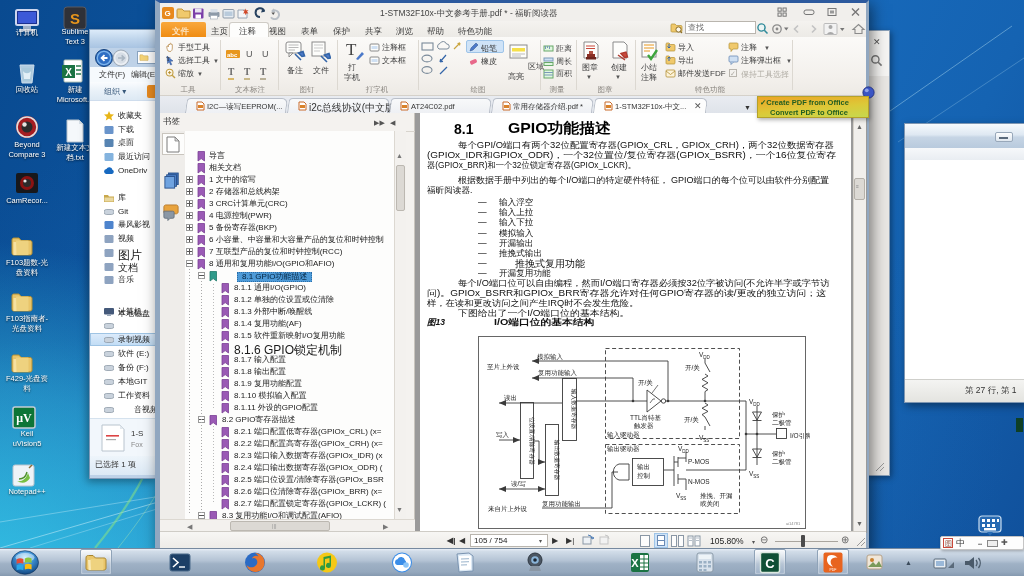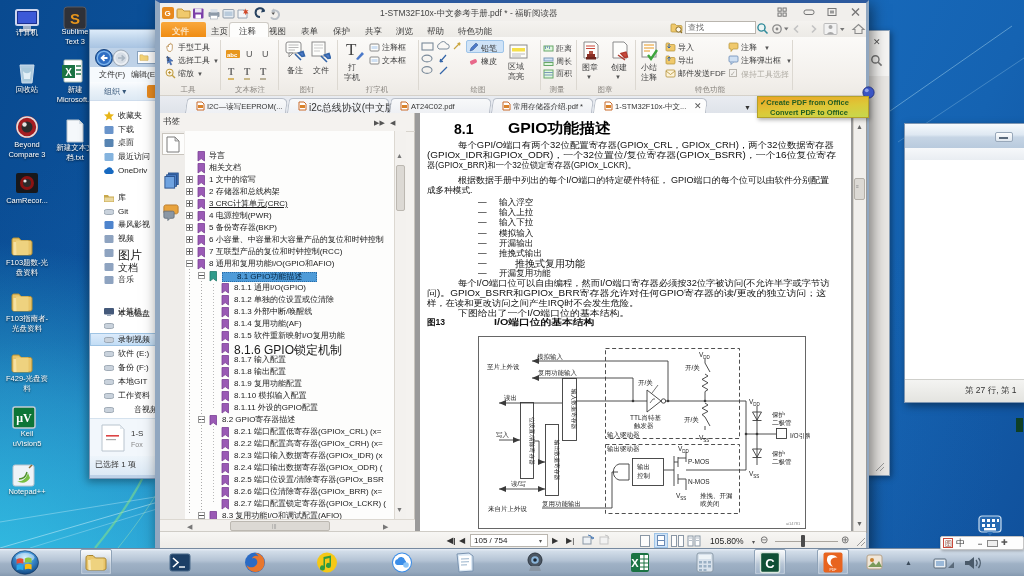--- a/index.html
+++ b/index.html
@@ -411,21 +411,21 @@
     </svg>
     <div class="t" style="left:481px;top:58px;font-size:8px;color:#3e3e3e">橡皮</div>
     <svg style="left:509px;top:44px;" width="20" height="17" viewBox="0 0 20 17">
  <rect x="1" y="1" width="17" height="13" fill="#fdfdfb" stroke="#8a8a8a"></rect>
       <rect x="3" y="4" width="13" height="3.5" fill="#f6e049"></rect>
       <g stroke="#bbb">
         <line x1="3" y1="10" x2="16" y2="10"></line>
         <line x1="3" y1="12" x2="12" y2="12"></line>
       </g>
 </svg>
-    <div class="t" style="left:508px;top:63px;font-size:8px;color:#3e3e3e">区域</div>
+    <div class="t" style="left:528px;top:63px;font-size:8px;color:#3e3e3e">区域</div>
     <div class="t" style="left:508px;top:73px;font-size:8px;color:#3e3e3e">高亮</div>
     <svg style="left:543px;top:43px;" width="11" height="11" viewBox="0 0 11 11">
       <g stroke="#7a9ab8" stroke-width="1">
         <rect x="1" y="3" width="9" height="5" fill="#dff6df" stroke="#69a869"></rect>
         <line x1="2.5" y1="3" x2="2.5" y2="6"></line>
         <line x1="4.5" y1="3" x2="4.5" y2="5"></line>
         <line x1="6.5" y1="3" x2="6.5" y2="6"></line>
       </g>
     </svg>
     <div class="t" style="left:556px;top:45px;font-size:8px;color:#3e3e3e">距离</div>
@@ -594,21 +594,21 @@
         <svg style="left:197px;top:187px;" width="9" height="11" viewBox="0 0 9 11">
           <path d="M1 .5 L7.5 .5 L7.5 10 L4.2 7.6 L1 10 Z" fill="#9a5ab5" stroke="#7a3f95" stroke-width=".8"></path>
         </svg>
         <div class="t" style="left:209px;top:188px;font-size:8px;color:#1a1a1a;">2 存储器和总线构架</div>
         <div style="left:186px;top:200px;width:7px;height:7px;background:#fff;border:1px solid #9a9a9a"></div>
         <div style="left:187px;top:203px;width:5px;height:1px;background:#555"></div>
         <div style="left:189px;top:201px;width:1px;height:5px;background:#555"></div>
         <svg style="left:197px;top:199px;" width="9" height="11" viewBox="0 0 9 11">
           <path d="M1 .5 L7.5 .5 L7.5 10 L4.2 7.6 L1 10 Z" fill="#9a5ab5" stroke="#7a3f95" stroke-width=".8"></path>
         </svg>
-        <div class="t" style="left:209px;top:200px;font-size:8px;color:#1a1a1a;text-decoration:underline;">3 CRC计算单元(CRC)</div>
+        <div class="t" style="left:209px;top:200px;font-size:8px;color:#1a1a1a;">3 CRC计算单元(CRC)</div>
         <div style="left:186px;top:212px;width:7px;height:7px;background:#fff;border:1px solid #9a9a9a"></div>
         <div style="left:187px;top:215px;width:5px;height:1px;background:#555"></div>
         <div style="left:189px;top:213px;width:1px;height:5px;background:#555"></div>
         <svg style="left:197px;top:211px;" width="9" height="11" viewBox="0 0 9 11">
           <path d="M1 .5 L7.5 .5 L7.5 10 L4.2 7.6 L1 10 Z" fill="#9a5ab5" stroke="#7a3f95" stroke-width=".8"></path>
         </svg>
         <div class="t" style="left:209px;top:212px;font-size:8px;color:#1a1a1a;">4 电源控制(PWR)</div>
         <div style="left:186px;top:224px;width:7px;height:7px;background:#fff;border:1px solid #9a9a9a"></div>
         <div style="left:187px;top:227px;width:5px;height:1px;background:#555"></div>
         <div style="left:189px;top:225px;width:1px;height:5px;background:#555"></div>
@@ -634,21 +634,21 @@
         <div style="left:187px;top:263px;width:5px;height:1px;background:#555"></div>
         <svg style="left:197px;top:259px;" width="9" height="11" viewBox="0 0 9 11">
           <path d="M1 .5 L7.5 .5 L7.5 10 L4.2 7.6 L1 10 Z" fill="#9a5ab5" stroke="#7a3f95" stroke-width=".8"></path>
         </svg>
         <div class="t" style="left:209px;top:260px;font-size:8px;color:#1a1a1a;">8 通用和复用功能I/O(GPIO和AFIO)</div>
         <div style="left:198px;top:272px;width:7px;height:7px;background:#fff;border:1px solid #9a9a9a"></div>
         <div style="left:199px;top:275px;width:5px;height:1px;background:#555"></div>
         <svg style="left:209px;top:271px;" width="9" height="11" viewBox="0 0 9 11">
           <path d="M1 .5 L7.5 .5 L7.5 10 L4.2 7.6 L1 10 Z" fill="#2f9a8a" stroke="#1f7a6a" stroke-width=".8"></path>
         </svg>
-        <div class="t" style="left:222px;top:272px;font-size:8px;color:#1a1a1a;background:#4e9bd8;color:#03233f;padding:0 14px;border:1px dotted #2a6da8;">8.1 GPIO功能描述</div>
+        <div class="t" style="left:237px;top:272px;font-size:8px;color:#1a1a1a;background:#4e9bd8;color:#03233f;padding:0 4px;border:1px dotted #2a6da8;">8.1 GPIO功能描述</div>
         <svg style="left:221px;top:283px;" width="9" height="11" viewBox="0 0 9 11">
           <path d="M1 .5 L7.5 .5 L7.5 10 L4.2 7.6 L1 10 Z" fill="#9a5ab5" stroke="#7a3f95" stroke-width=".8"></path>
         </svg>
         <div class="t" style="left:234px;top:284px;font-size:8px;color:#1a1a1a;">8.1.1 通用I/O(GPIO)</div>
         <svg style="left:221px;top:295px;" width="9" height="11" viewBox="0 0 9 11">
           <path d="M1 .5 L7.5 .5 L7.5 10 L4.2 7.6 L1 10 Z" fill="#9a5ab5" stroke="#7a3f95" stroke-width=".8"></path>
         </svg>
         <div class="t" style="left:234px;top:296px;font-size:8px;color:#1a1a1a;">8.1.2 单独的位设置或位清除</div>
         <svg style="left:221px;top:307px;" width="9" height="11" viewBox="0 0 9 11">
           <path d="M1 .5 L7.5 .5 L7.5 10 L4.2 7.6 L1 10 Z" fill="#9a5ab5" stroke="#7a3f95" stroke-width=".8"></path>
@@ -747,42 +747,42 @@
     <div class="t" style="left:856px;top:123px;font-size:7px;color:#666">▲</div>
     <div style="left:854px;top:178px;width:11px;height:22px;background:#dcd9d4;border:1px solid #b5b1aa;border-radius:2px"></div>
     <div class="t" style="left:856px;top:184px;font-size:5px;color:#888">≡</div>
     <div class="t" style="left:856px;top:520px;font-size:7px;color:#666">▼</div>
     <div class="t" style="left:454px;top:122px;font-size:14px;font-weight:bold;color:#000">8.1</div>
     <div class="t" style="left:508px;top:121px;font-size:14.5px;font-weight:bold;color:#000;transform:scaleX(1.09);transform-origin:0 0">GPIO功能描述</div>
     <div class="t" style="left:458px;top:141px;font-size:8.6px;color:#111;transform:scaleX(1.095);transform-origin:0 0;">每个GPI/O端口有两个32位配置寄存器(GPIOx_CRL，GPIOx_CRH)，两个32位数据寄存器</div>
     <div class="t" style="left:427px;top:151px;font-size:8.6px;color:#111;transform:scaleX(1.155);transform-origin:0 0;">(GPIOx_IDR和GPIOx_ODR)，一个32位置位/复位寄存器(GPIOx_BSRR)，一个16位复位寄存</div>
     <div class="t" style="left:427px;top:161px;font-size:8.6px;color:#111;transform:scaleX(0.96);transform-origin:0 0;">器(GPIOx_BRR)和一个32位锁定寄存器(GPIOx_LCKR)。</div>
     <div class="t" style="left:458px;top:176px;font-size:8.6px;color:#111;transform:scaleX(1.05);transform-origin:0 0;">根据数据手册中列出的每个I/O端口的特定硬件特征， GPIO端口的每个位可以由软件分别配置</div>
-    <div class="t" style="left:427px;top:186px;font-size:8.6px;color:#111;">成多种模式.</div>
+    <div class="t" style="left:427px;top:186px;font-size:8.6px;color:#111;">福昕阅读器.</div>
     <div class="t" style="left:478px;top:198.0px;font-size:8.6px;color:#111">―</div>
     <div class="t" style="left:499px;top:198.0px;font-size:8.6px;color:#111;">输入浮空</div>
     <div class="t" style="left:478px;top:208.2px;font-size:8.6px;color:#111">―</div>
     <div class="t" style="left:499px;top:208.2px;font-size:8.6px;color:#111;">输入上拉</div>
     <div class="t" style="left:478px;top:218.4px;font-size:8.6px;color:#111">―</div>
     <div class="t" style="left:499px;top:218.4px;font-size:8.6px;color:#111;">输入下拉</div>
     <div class="t" style="left:478px;top:228.6px;font-size:8.6px;color:#111">―</div>
     <div class="t" style="left:499px;top:228.6px;font-size:8.6px;color:#111;">模拟输入</div>
     <div class="t" style="left:478px;top:238.8px;font-size:8.6px;color:#111">―</div>
     <div class="t" style="left:499px;top:238.8px;font-size:8.6px;color:#111;">开漏输出</div>
     <div class="t" style="left:478px;top:249.0px;font-size:8.6px;color:#111">―</div>
     <div class="t" style="left:499px;top:249.0px;font-size:8.6px;color:#111;">推挽式输出</div>
     <div class="t" style="left:478px;top:259.2px;font-size:8.6px;color:#111">―</div>
     <div class="t" style="left:499px;top:259.2px;font-size:10px;color:#111;margin-left:16px;">推挽式复用功能</div>
     <div class="t" style="left:478px;top:269.4px;font-size:8.6px;color:#111">―</div>
     <div class="t" style="left:499px;top:269.4px;font-size:8.6px;color:#111;">开漏复用功能</div>
     <div class="t" style="left:458px;top:279px;font-size:8.6px;color:#111;transform:scaleX(1.078);transform-origin:0 0;">每个I/O端口位可以自由编程，然而I/O端口寄存器必须按32位字被访问(不允许半字或字节访</div>
     <div class="t" style="left:427px;top:289px;font-size:8.6px;color:#111;transform:scaleX(1.158);transform-origin:0 0;">问)。GPIOx_BSRR和GPIOx_BRR寄存器允许对任何GPIO寄存器的读/更改的独立访问；这</div>
     <div class="t" style="left:427px;top:299px;font-size:8.6px;color:#111;transform:scaleX(1.08);transform-origin:0 0;">样，在读和更改访问之间产生IRQ时不会发生危险。</div>
     <div class="t" style="left:458px;top:309px;font-size:8.6px;color:#111;transform:scaleX(1.15);transform-origin:0 0;">下图给出了一个I/O端口位的基本结构。</div>
-    <div class="t" style="left:427px;top:318px;font-size:8.6px;color:#111;font-weight:bold;">图13</div>
+    <div class="t" style="left:427px;top:318px;font-size:8.6px;color:#111;font-weight:bold;font-style:italic;">图13</div>
     <div class="t" style="left:494px;top:318px;font-size:8.6px;color:#111;font-weight:bold;transform:scaleX(1.25);transform-origin:0 0;">I/O端口位的基本结构</div>
     <svg style="left:440px;top:336px;" width="370" height="194" viewBox="440 336 370 194">
 <rect x="478.5" y="336.5" width="327" height="192" fill="#fff" stroke="#666" stroke-width="1"></rect>
 <g fill="none" stroke="#3a3a3a" stroke-width="0.9">
  <rect x="605.5" y="348.5" width="134" height="90" stroke-dasharray="4,2.6"></rect>
  <rect x="605.5" y="444.5" width="134" height="69" stroke-dasharray="4,2.6"></rect>
  <rect x="520.5" y="402.5" width="13" height="76"></rect>
  <rect x="545.5" y="424.5" width="13" height="71"></rect>
  <rect x="562.5" y="378.5" width="14" height="62"></rect>
  <path d="M647 390 L647 412 L661 401 Z"></path>

